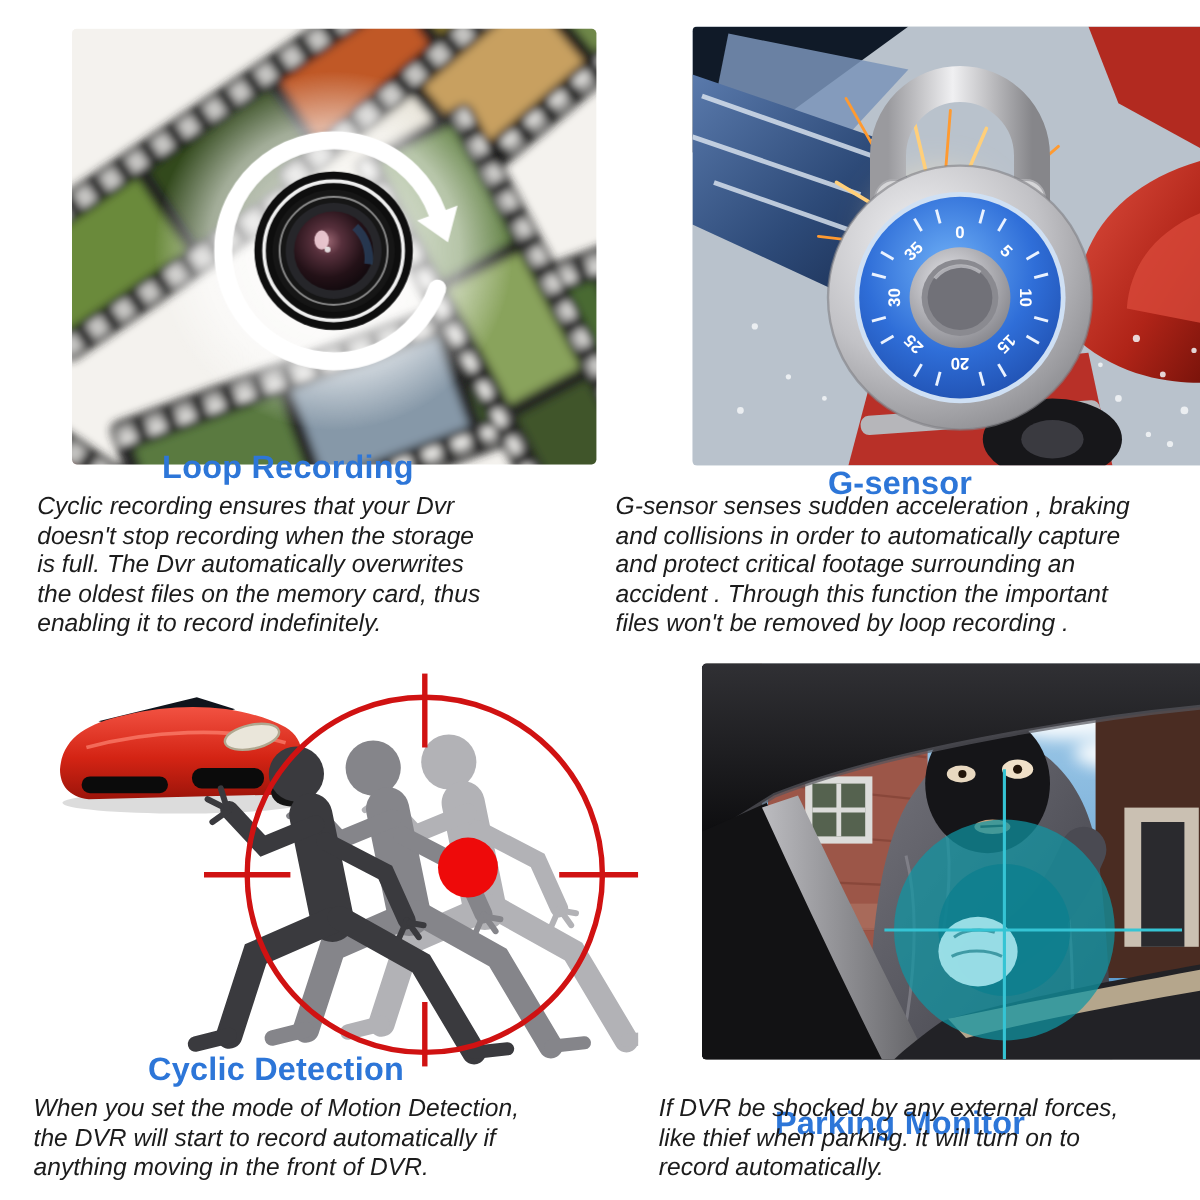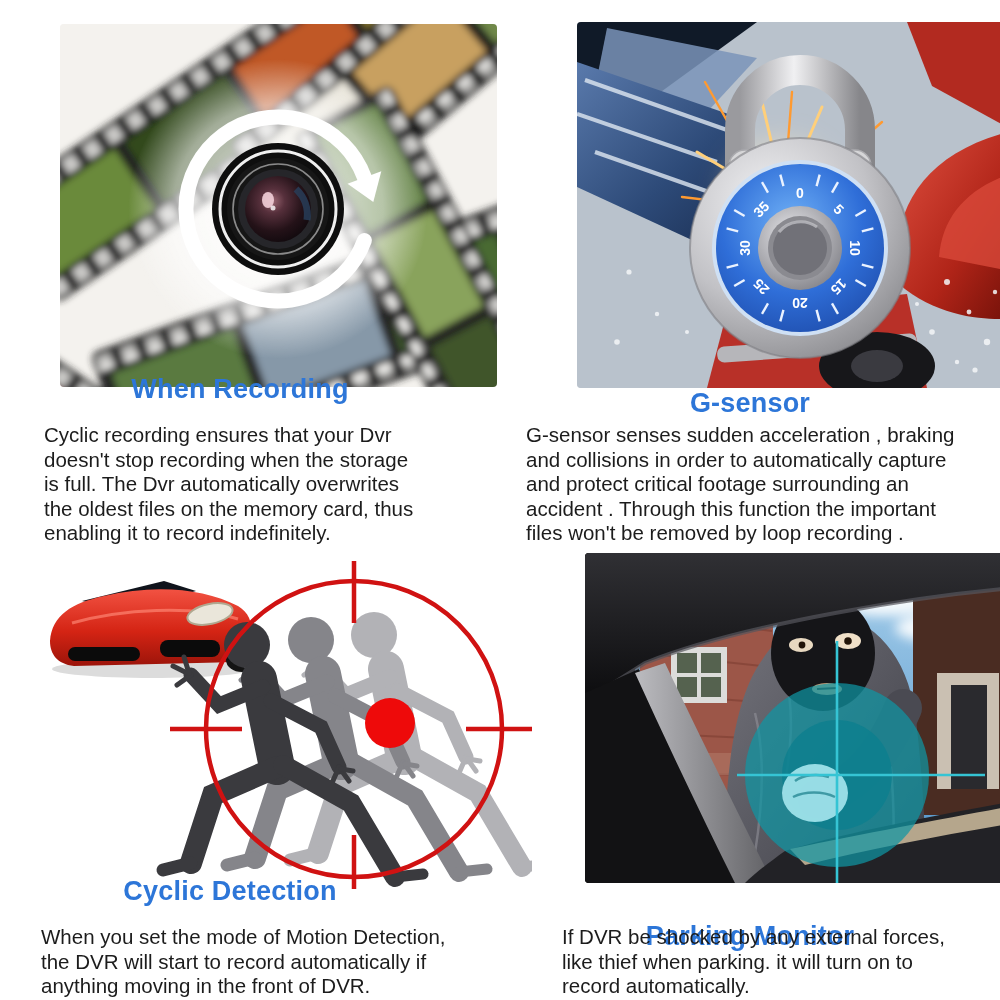--- a/index.html
+++ b/index.html
@@ -1,20 +1,20 @@
 <!DOCTYPE html>
 <html><head>
 <meta charset="utf-8">
 <style>
   html,body{margin:0;padding:0;}
   body{width:1000px;height:1000px;background:#ffffff;font-family:"Liberation Sans",sans-serif;position:relative;overflow:hidden;}
   .photo{position:absolute;overflow:hidden;border-radius:4px;}
   .photo svg{display:block;width:100%;height:100%;}
   .feature-title{position:absolute;margin:0;font-size:27px;font-weight:700;color:#2d76d8;text-align:center;letter-spacing:.2px;}
-  .feature-desc{position:absolute;margin:17px;font-size:20.5px;line-height:24.6px;color:#1c1c1c;white-space:pre-line;text-align:left;}
+  .feature-desc{position:absolute;margin:4px;font-size:20.5px;line-height:24.6px;color:#1c1c1c;white-space:pre-line;text-align:left;font-style:italic;}
   #loop-title{left:20px;top:374px;width:440px;}
   #loop-desc{left:27px;top:406px;width:470px;}
   #gsensor-title{left:510px;top:388px;width:480px;}
   #gsensor-desc{left:509px;top:406px;width:500px;}
   #motion-title{left:10px;top:876px;width:440px;}
   #motion-desc{left:24px;top:908px;width:490px;}
   #parking-title{left:540px;top:876px;width:420px;margin-top:45px;}
   #parking-desc{left:545px;top:908px;width:460px;}
   #loop-photo{left:20px;top:8px;width:437px;height:363px;background:#f6f5f2;}
   #gsensor-photo{left:537px;top:6px;width:439px;height:366px;background:#cfd6de;}
@@ -238,21 +238,21 @@
       <text x="223" y="176" transform="rotate(315 223 226)">35</text>
     </g>
     <circle cx="223" cy="226" r="42" fill="url(#knobGrad)"></circle>
     <circle cx="223" cy="226" r="32" fill="#8a8a90"></circle>
     <circle cx="223" cy="226" r="27" fill="#717178"></circle>
     <path d="M 202 210 A 28 28 0 0 1 240 205" fill="none" stroke="#c8c8cc" stroke-width="3" opacity=".7"></path>
   </g>
 </svg>
 </figure>
 
-<h2 class="feature-title" id="loop-title">When Recording</h2>
+<h2 class="feature-title" id="loop-title">Loop Recording</h2>
 <p class="feature-desc" id="loop-desc">Cyclic recording ensures that your Dvr
 doesn't stop recording when the storage
 is full. The Dvr automatically overwrites
 the oldest files on the memory card, thus
 enabling it to record indefinitely.</p>
 <h2 class="feature-title" id="gsensor-title">G-sensor</h2>
 <p class="feature-desc" id="gsensor-desc">G-sensor senses sudden acceleration , braking
 and collisions in order to automatically capture
 and protect critical footage surrounding an
 accident . Through this function the important

